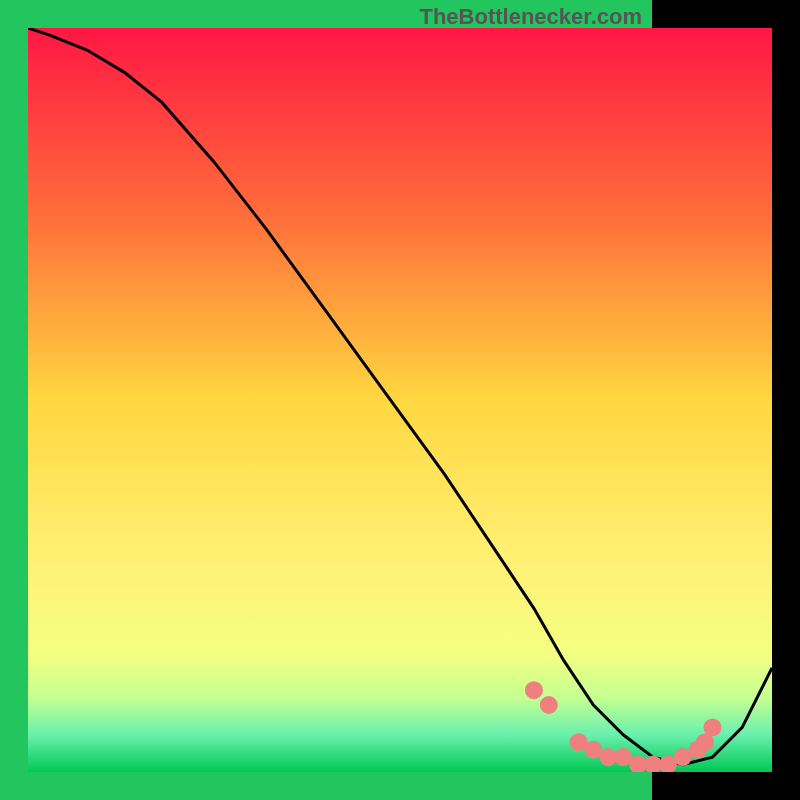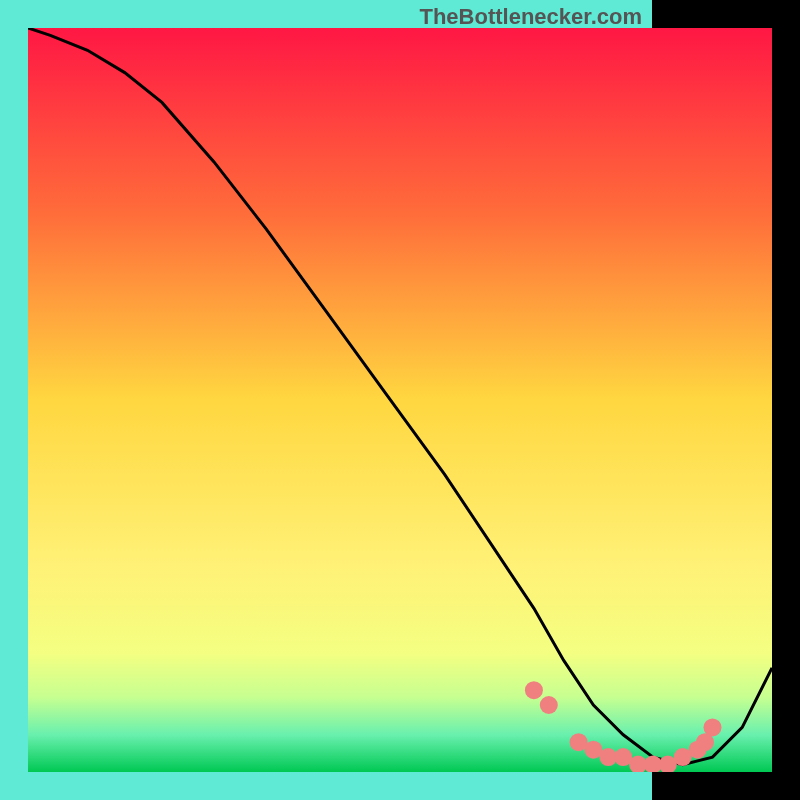--- a/index.html
+++ b/index.html
@@ -8,21 +8,21 @@
     background: #000;
     width: 800px;
     height: 800px;
     overflow: hidden;
     font-family: Arial, sans-serif;
   }
   .container {
     position: relative;
     width: 652px;
     height: 800px;
-    background: #5eead4;
+    background: #22c55e;
   }
   .watermark {
     position: absolute;
     top: 4px;
     right: 10px;
     color: #555;
     font-size: 22px;
     font-weight: bold;
     z-index: 10;
   }

